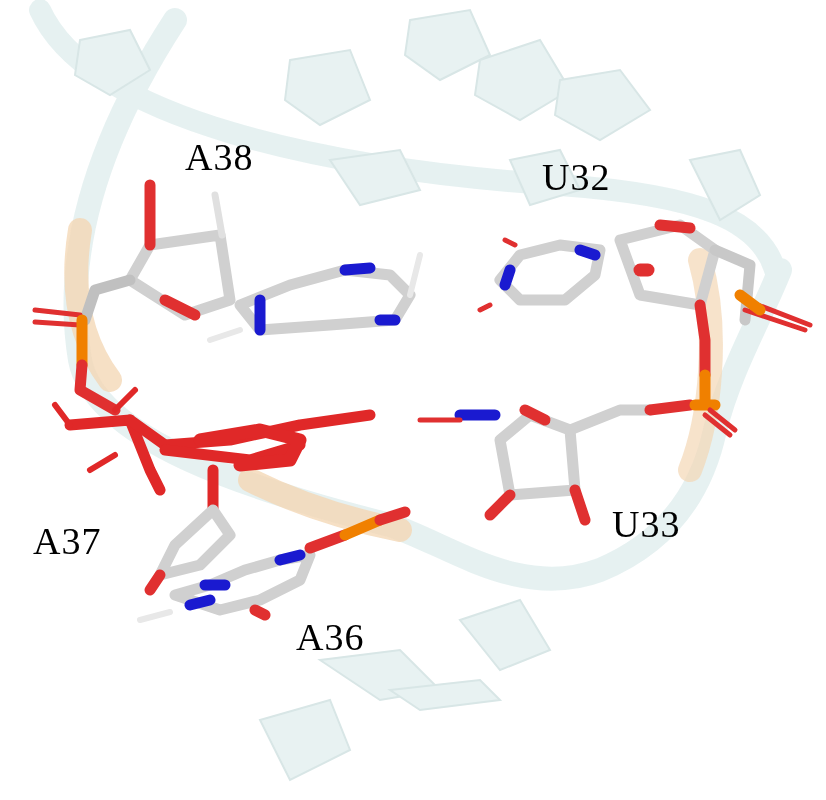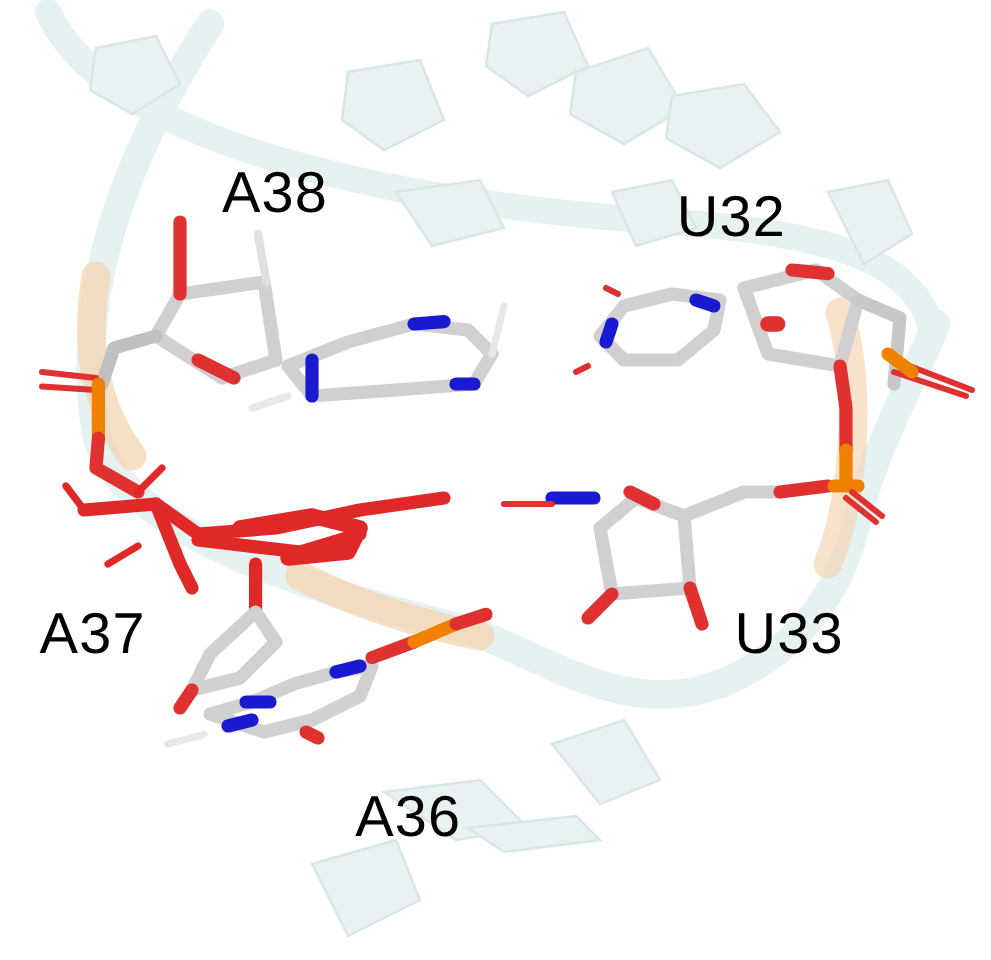--- a/index.html
+++ b/index.html
@@ -1,18 +1,18 @@
 <!DOCTYPE html>
 <html><head>
 <meta charset="utf-8">
 <style>
   html,body{margin:0;padding:0;background:#ffffff;}
   body{width:826px;height:800px;position:relative;overflow:hidden;font-family:"DejaVu Sans",sans-serif;}
   #scene{position:absolute;left:0;top:0;width:826px;height:800px;}
-  .label{position:absolute;font-size:48px;color:#000;font-family:Liberation Sans, sans-serif;line-height:1;letter-spacing:1px;}
+  .label{position:absolute;font-size:38px;color:#000;font-family:Liberation Serif, serif;line-height:1;letter-spacing:1px;}
 </style>
 </head>
 <body>
 
 <svg id="scene" viewBox="0 0 826 800" xmlns="http://www.w3.org/2000/svg">
   <defs>
     <linearGradient id="tubeG" x1="0" y1="0" x2="1" y2="0">
       <stop offset="0" stop-color="#f0cfa4"></stop>
       <stop offset="1" stop-color="#e6f2f2"></stop>
     </linearGradient>
@@ -98,16 +98,16 @@
     <path d="M205 585 L225 585 M280 560 L300 555 M190 605 L210 600" stroke="#1a1ad0" stroke-width="11"></path>
     <path d="M255 610 L265 615" stroke="#e03030" stroke-width="11"></path>
     <path d="M310 548 L345 535" stroke="#e03030" stroke-width="11"></path>
     <path d="M345 535 L380 520" stroke="#f08000" stroke-width="11"></path>
     <path d="M380 520 L405 512" stroke="#e03030" stroke-width="11"></path>
     <path d="M140 620 L170 612" stroke="#e8e8e8" stroke-width="6"></path>
   </g>
 </svg>
 
 <div class="label" style="left:185px;top:138px;">A38</div>
-<div class="label" style="left:564px;top:158px;">U32</div>
-<div class="label" style="left:33px;top:505px;text-align:right;">A37</div>
+<div class="label" style="left:542px;top:158px;">U32</div>
+<div class="label" style="left:33px;top:522px;text-align:right;">A37</div>
 <div class="label" style="left:612px;top:505px;">U33</div>
-<div class="label" style="left:296px;top:618px;margin-top:40px;">A36</div>
+<div class="label" style="left:296px;top:618px;">A36</div>
 
 </body></html>

